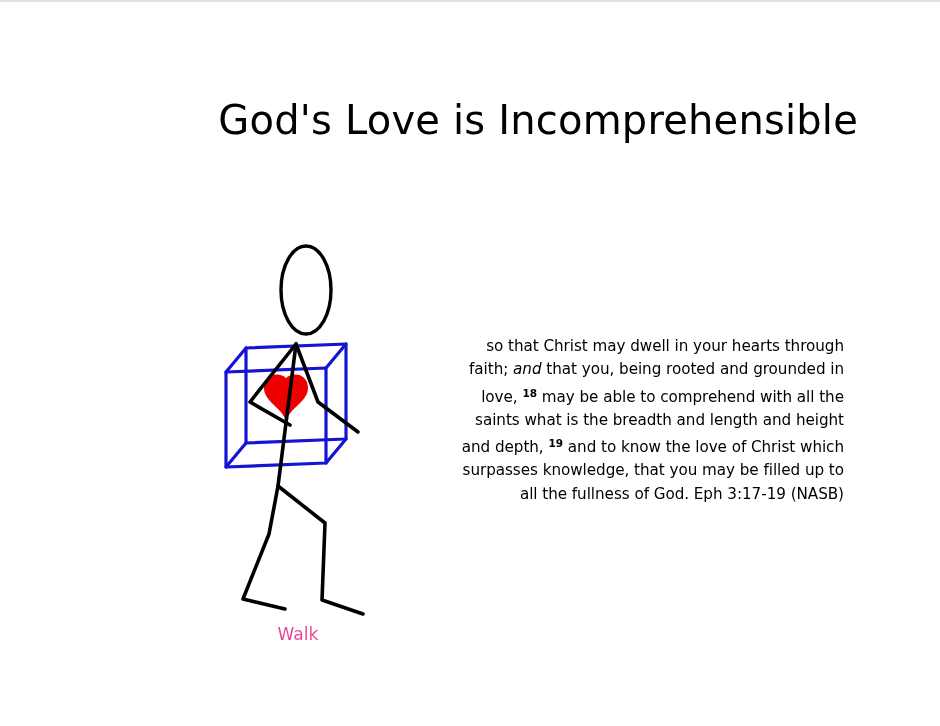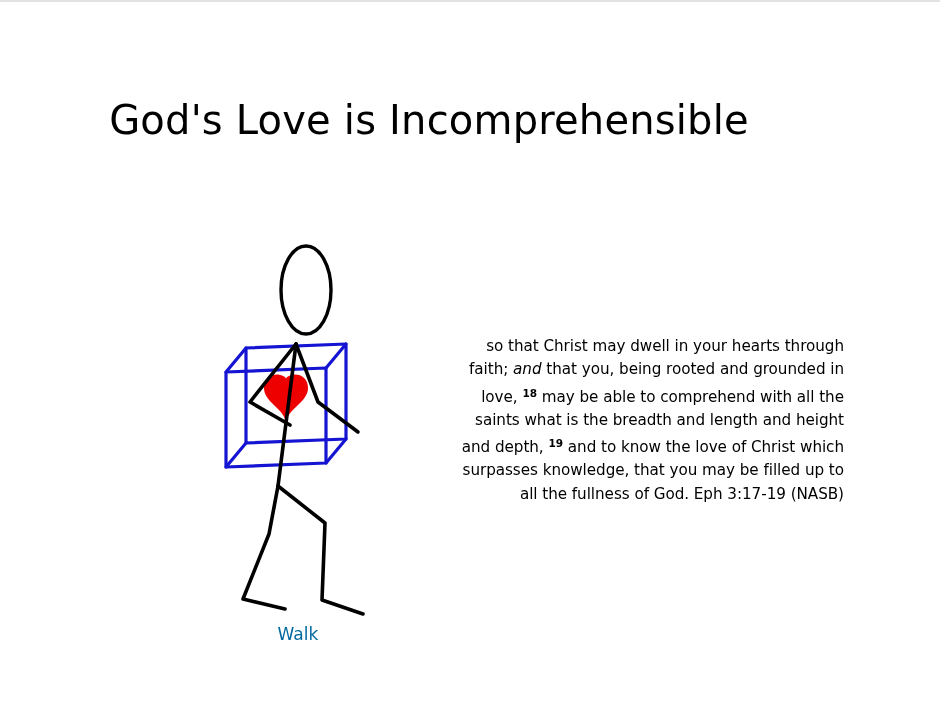--- a/index.html
+++ b/index.html
@@ -20,21 +20,21 @@
     border-top: 2px solid #e2e2e2;
     box-sizing: border-box;
   }
 
   
   #slide-title {
     position: absolute;
     left: 0;
     top: 95px;
     width: 858px;
-    text-align: center;
+    text-align: right;
     font-family: "DejaVu Sans", sans-serif;
     font-size: 40px;
     font-weight: 400;
     letter-spacing: 0.2px;
     color: #000000;
     line-height: 1.15;
     white-space: nowrap;
   }
 
   
@@ -71,21 +71,21 @@
 
   
   #walk-caption {
     position: absolute;
     left: 238px;
     top: 622px;
     width: 120px;
     text-align: center;
     font-family: "DejaVu Sans", sans-serif;
     font-size: 17px;
-    color: #0369a1;
+    color: #ec4899;
     letter-spacing: 0.1px;
   }
 </style>
 </head>
 <body>
 
 <div id="slide">
 
   <div id="slide-title">God's Love is Incomprehensible</div>
 

